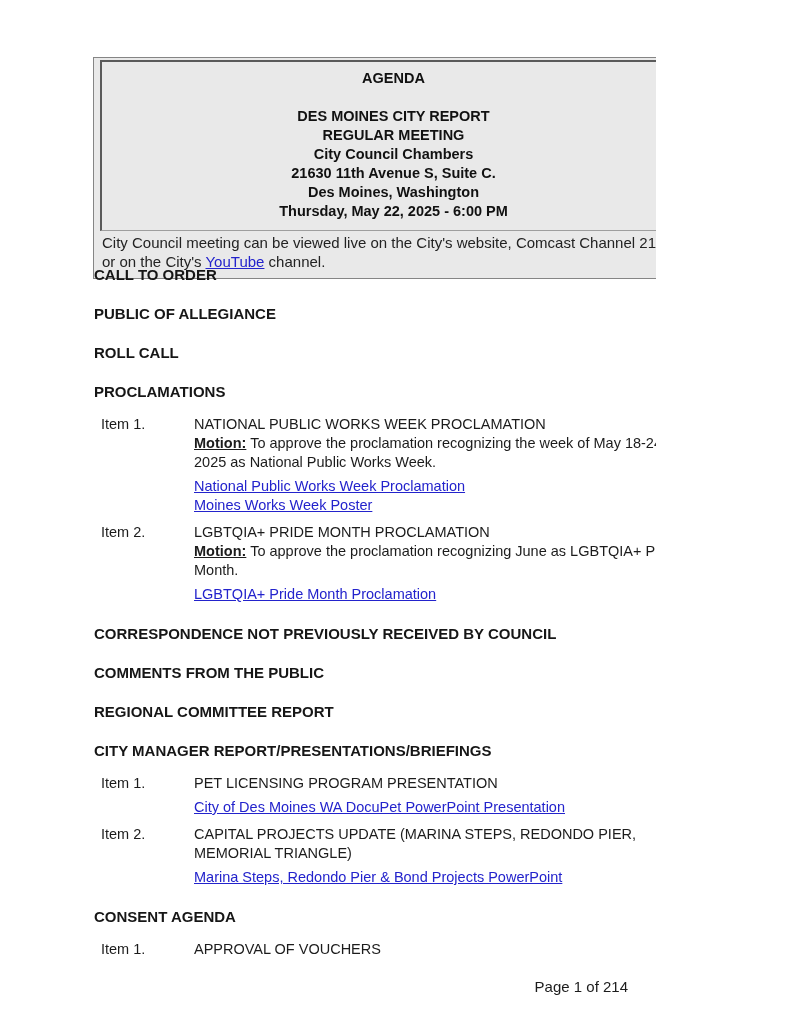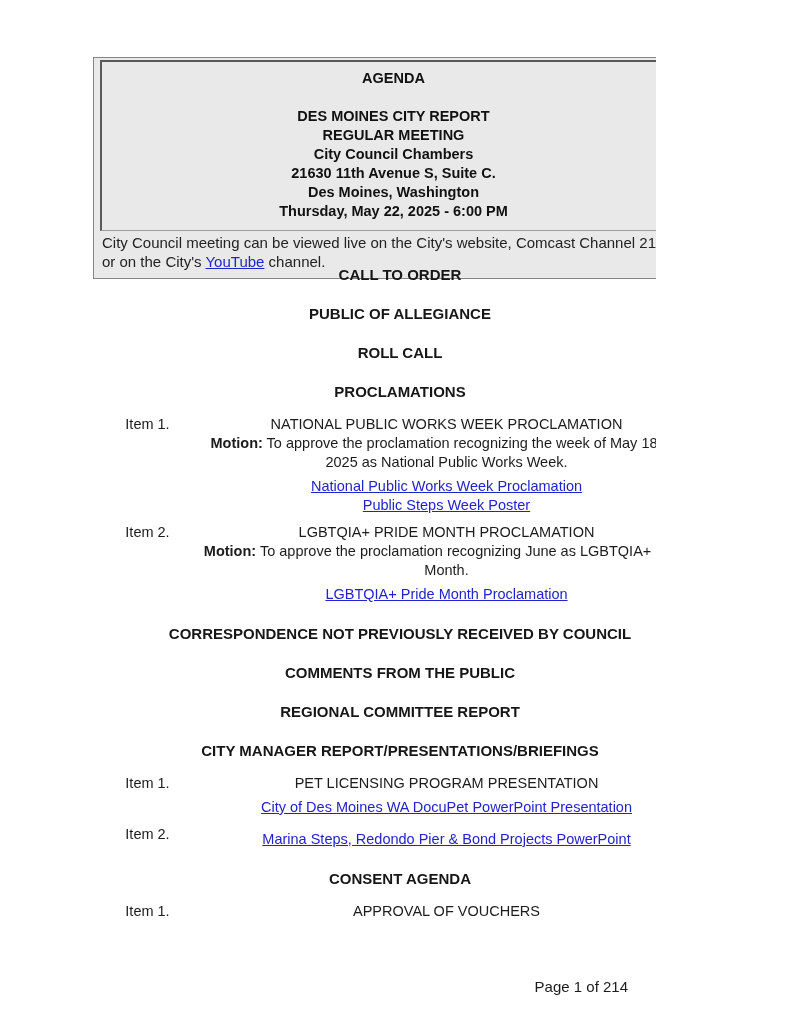--- a/index.html
+++ b/index.html
@@ -49,21 +49,20 @@
     text-decoration: underline;
     cursor: pointer;
   }
 
   
   .content {
     position: absolute;
     left: 94px;
     top: 265px;
     width: 612px;
-    text-align: center;
   }
   .h {
     font-weight: bold;
     font-size: 15px;
     line-height: 19px;
     margin-top: 20px;
     color: #161616;
   }
   .h.first { margin-top: 0; }
   .h.after-items { }
@@ -76,20 +75,21 @@
   }
   .items .item:first-child { margin-top: 14px; }
   .item-label {
     flex: none;
     width: 100px;
     padding-left: 7px;
   }
   .item-body { width: 505px; }
   .motion-label {
     font-weight: bold;
+    text-decoration: underline;
   }
   .links { margin-top: 5px; }
   .link-line { line-height: 19px; }
 
   
   .footer {
     position: absolute;
     top: 978px;
     right: 28px;
     font-size: 15px;
@@ -131,21 +131,21 @@
       <div class="item">
         <div class="item-label">Item 1.</div>
         <div class="item-body">
           <div class="item-title">NATIONAL PUBLIC WORKS WEEK PROCLAMATION</div>
           <div class="item-motion">
             <span class="motion-label">Motion:</span>
             <span>To approve the proclamation recognizing the week of May 18-24, 2025 as National Public Works Week.</span>
           </div>
           <div class="links">
             <div class="link-line"><a class="doc-link" href="#">National Public Works Week Proclamation</a></div>
-            <div class="link-line"><a class="doc-link" href="#">Public Steps Week Poster</a></div>
+            <div class="link-line"><a class="doc-link" href="#">Moines Works Week Poster</a></div>
           </div>
         </div>
       </div>
       <div class="item">
         <div class="item-label">Item 2.</div>
         <div class="item-body">
           <div class="item-title">LGBTQIA+ PRIDE MONTH PROCLAMATION</div>
           <div class="item-motion">
             <span class="motion-label">Motion:</span>
             <span>To approve the proclamation recognizing June as LGBTQIA+ Pride Month.</span>
@@ -168,20 +168,21 @@
         <div class="item-body">
           <div class="item-title">PET LICENSING PROGRAM PRESENTATION</div>
           <div class="links">
             <div class="link-line"><a class="doc-link" href="#">City of Des Moines WA DocuPet PowerPoint Presentation</a></div>
           </div>
         </div>
       </div>
       <div class="item">
         <div class="item-label">Item 2.</div>
         <div class="item-body">
+          <div class="item-title">CAPITAL PROJECTS UPDATE (MARINA STEPS, REDONDO PIER, MEMORIAL TRIANGLE)</div>
           <div class="links">
             <div class="link-line"><a class="doc-link" href="#">Marina Steps, Redondo Pier &amp; Bond Projects PowerPoint</a></div>
           </div>
         </div>
       </div>
     </div>
 
     <div class="h after-items">CONSENT AGENDA</div>
 
     <div class="items">

